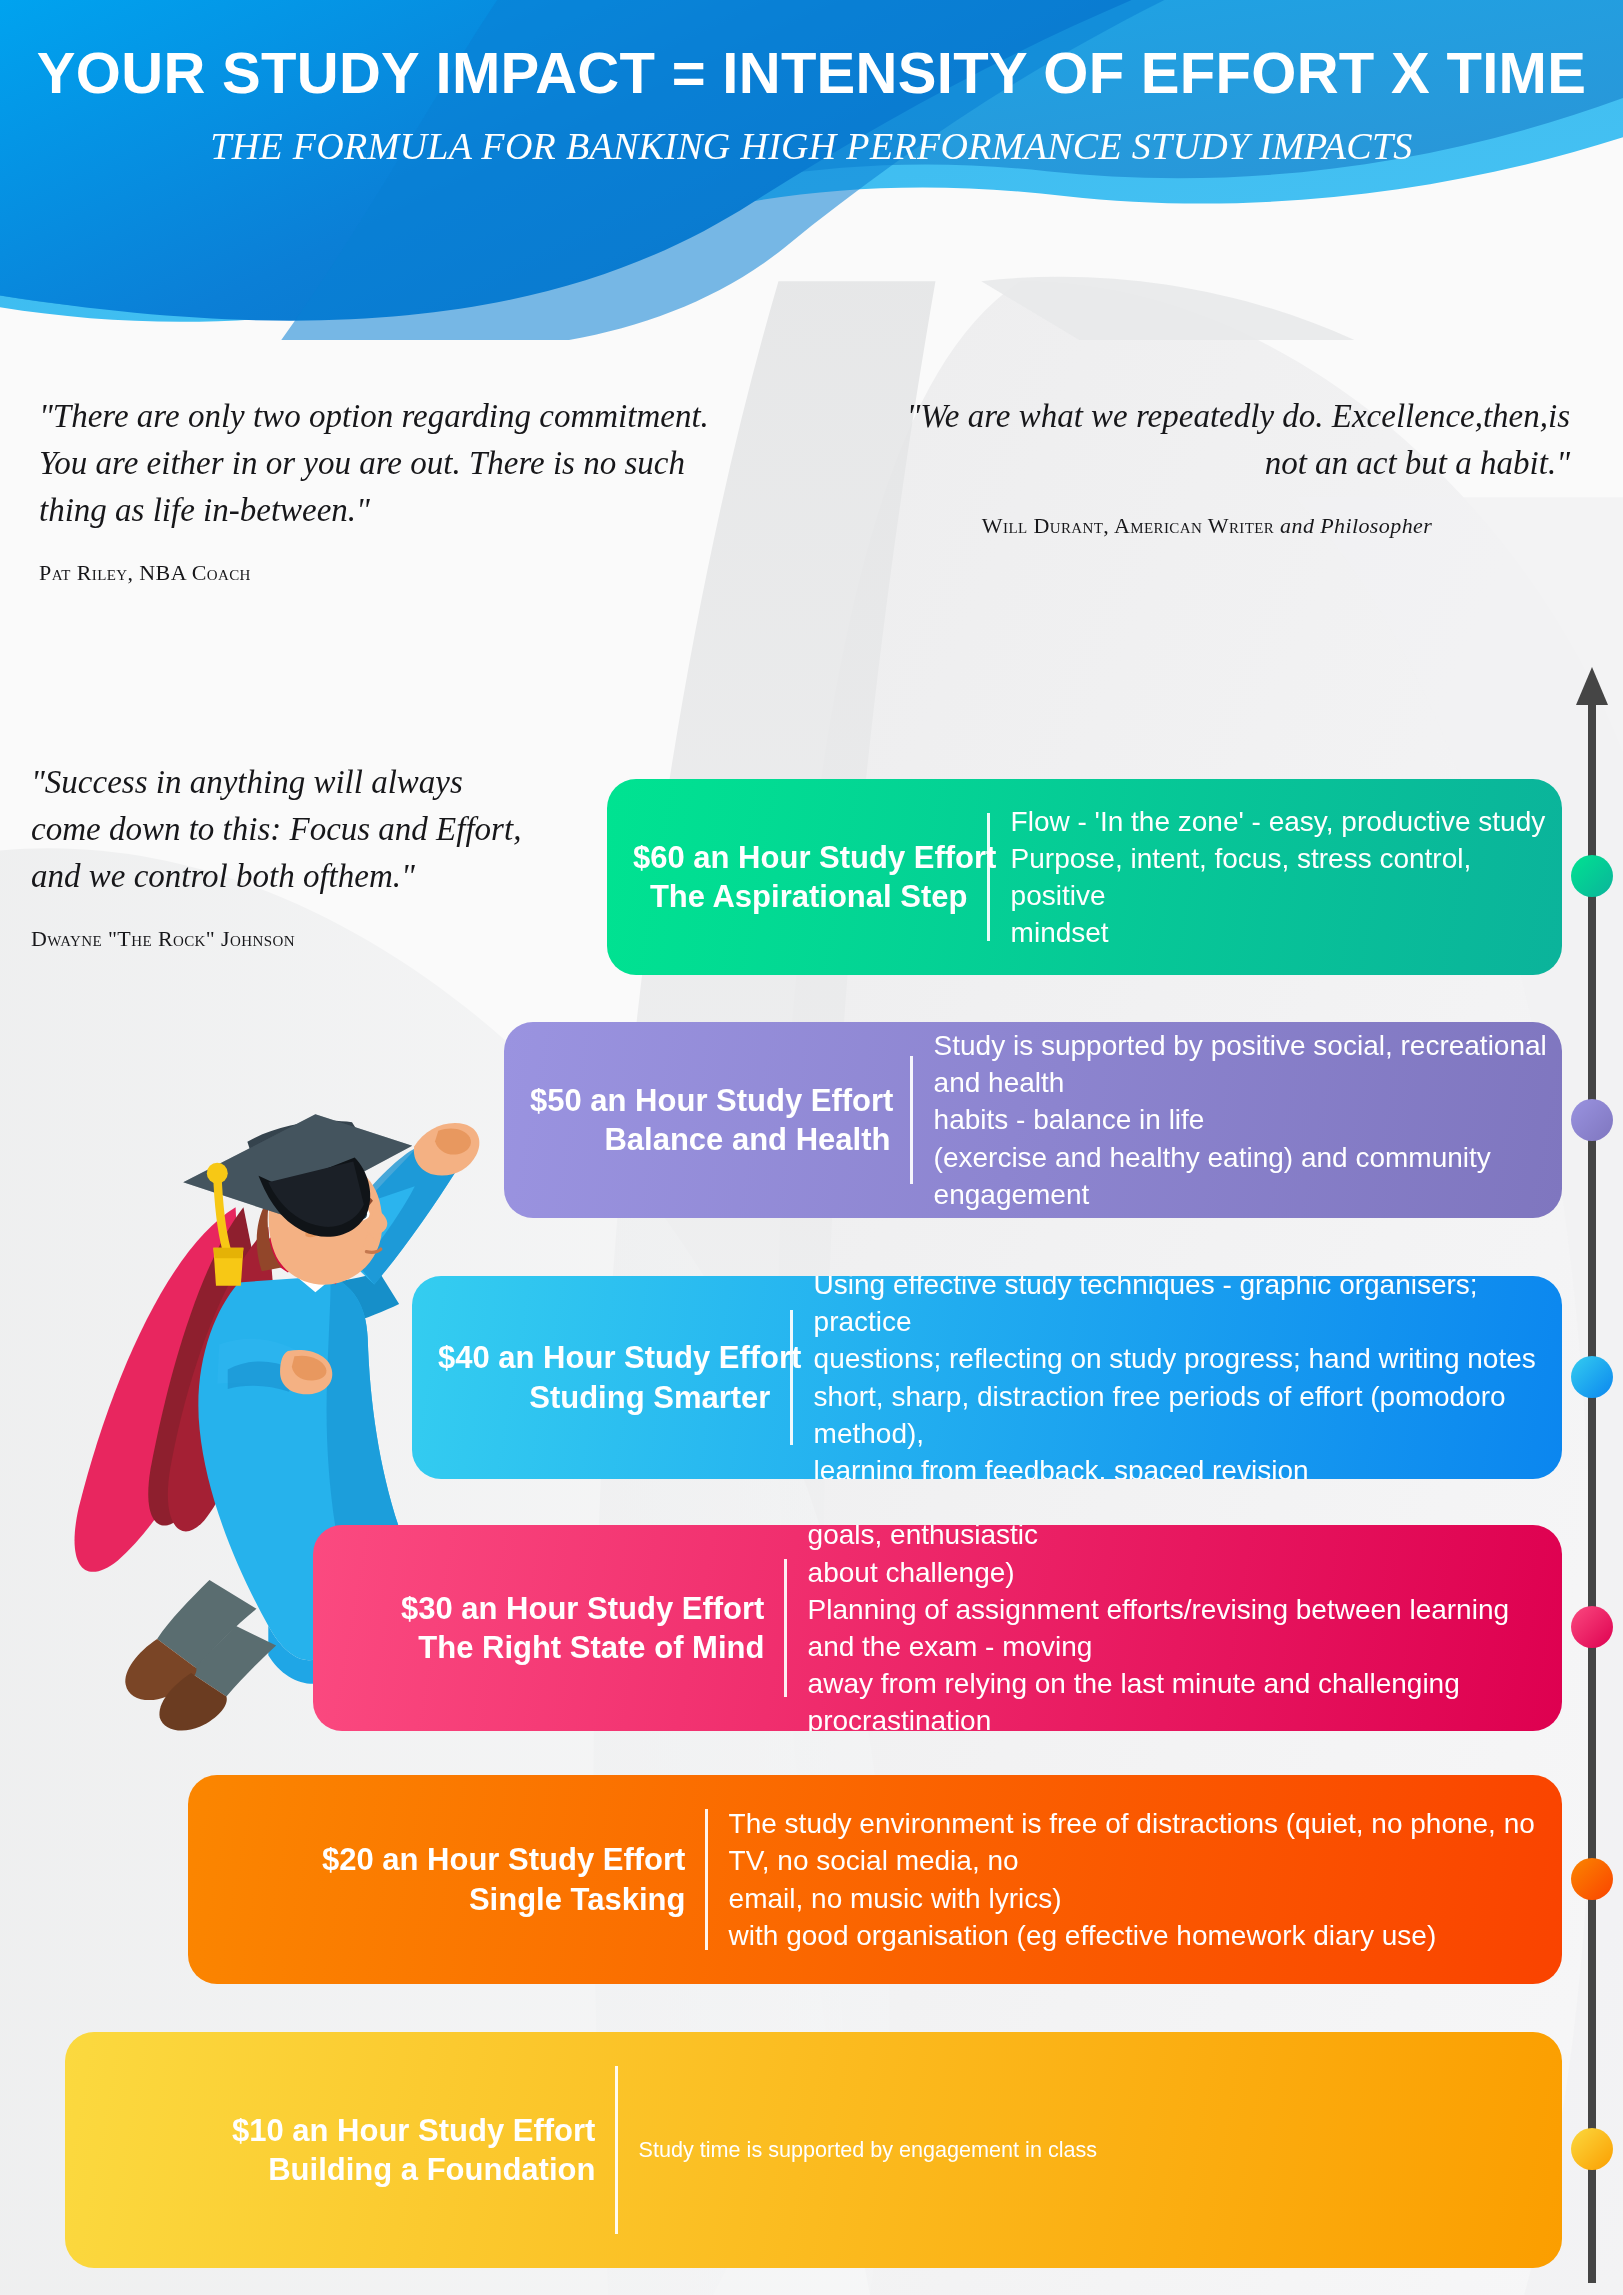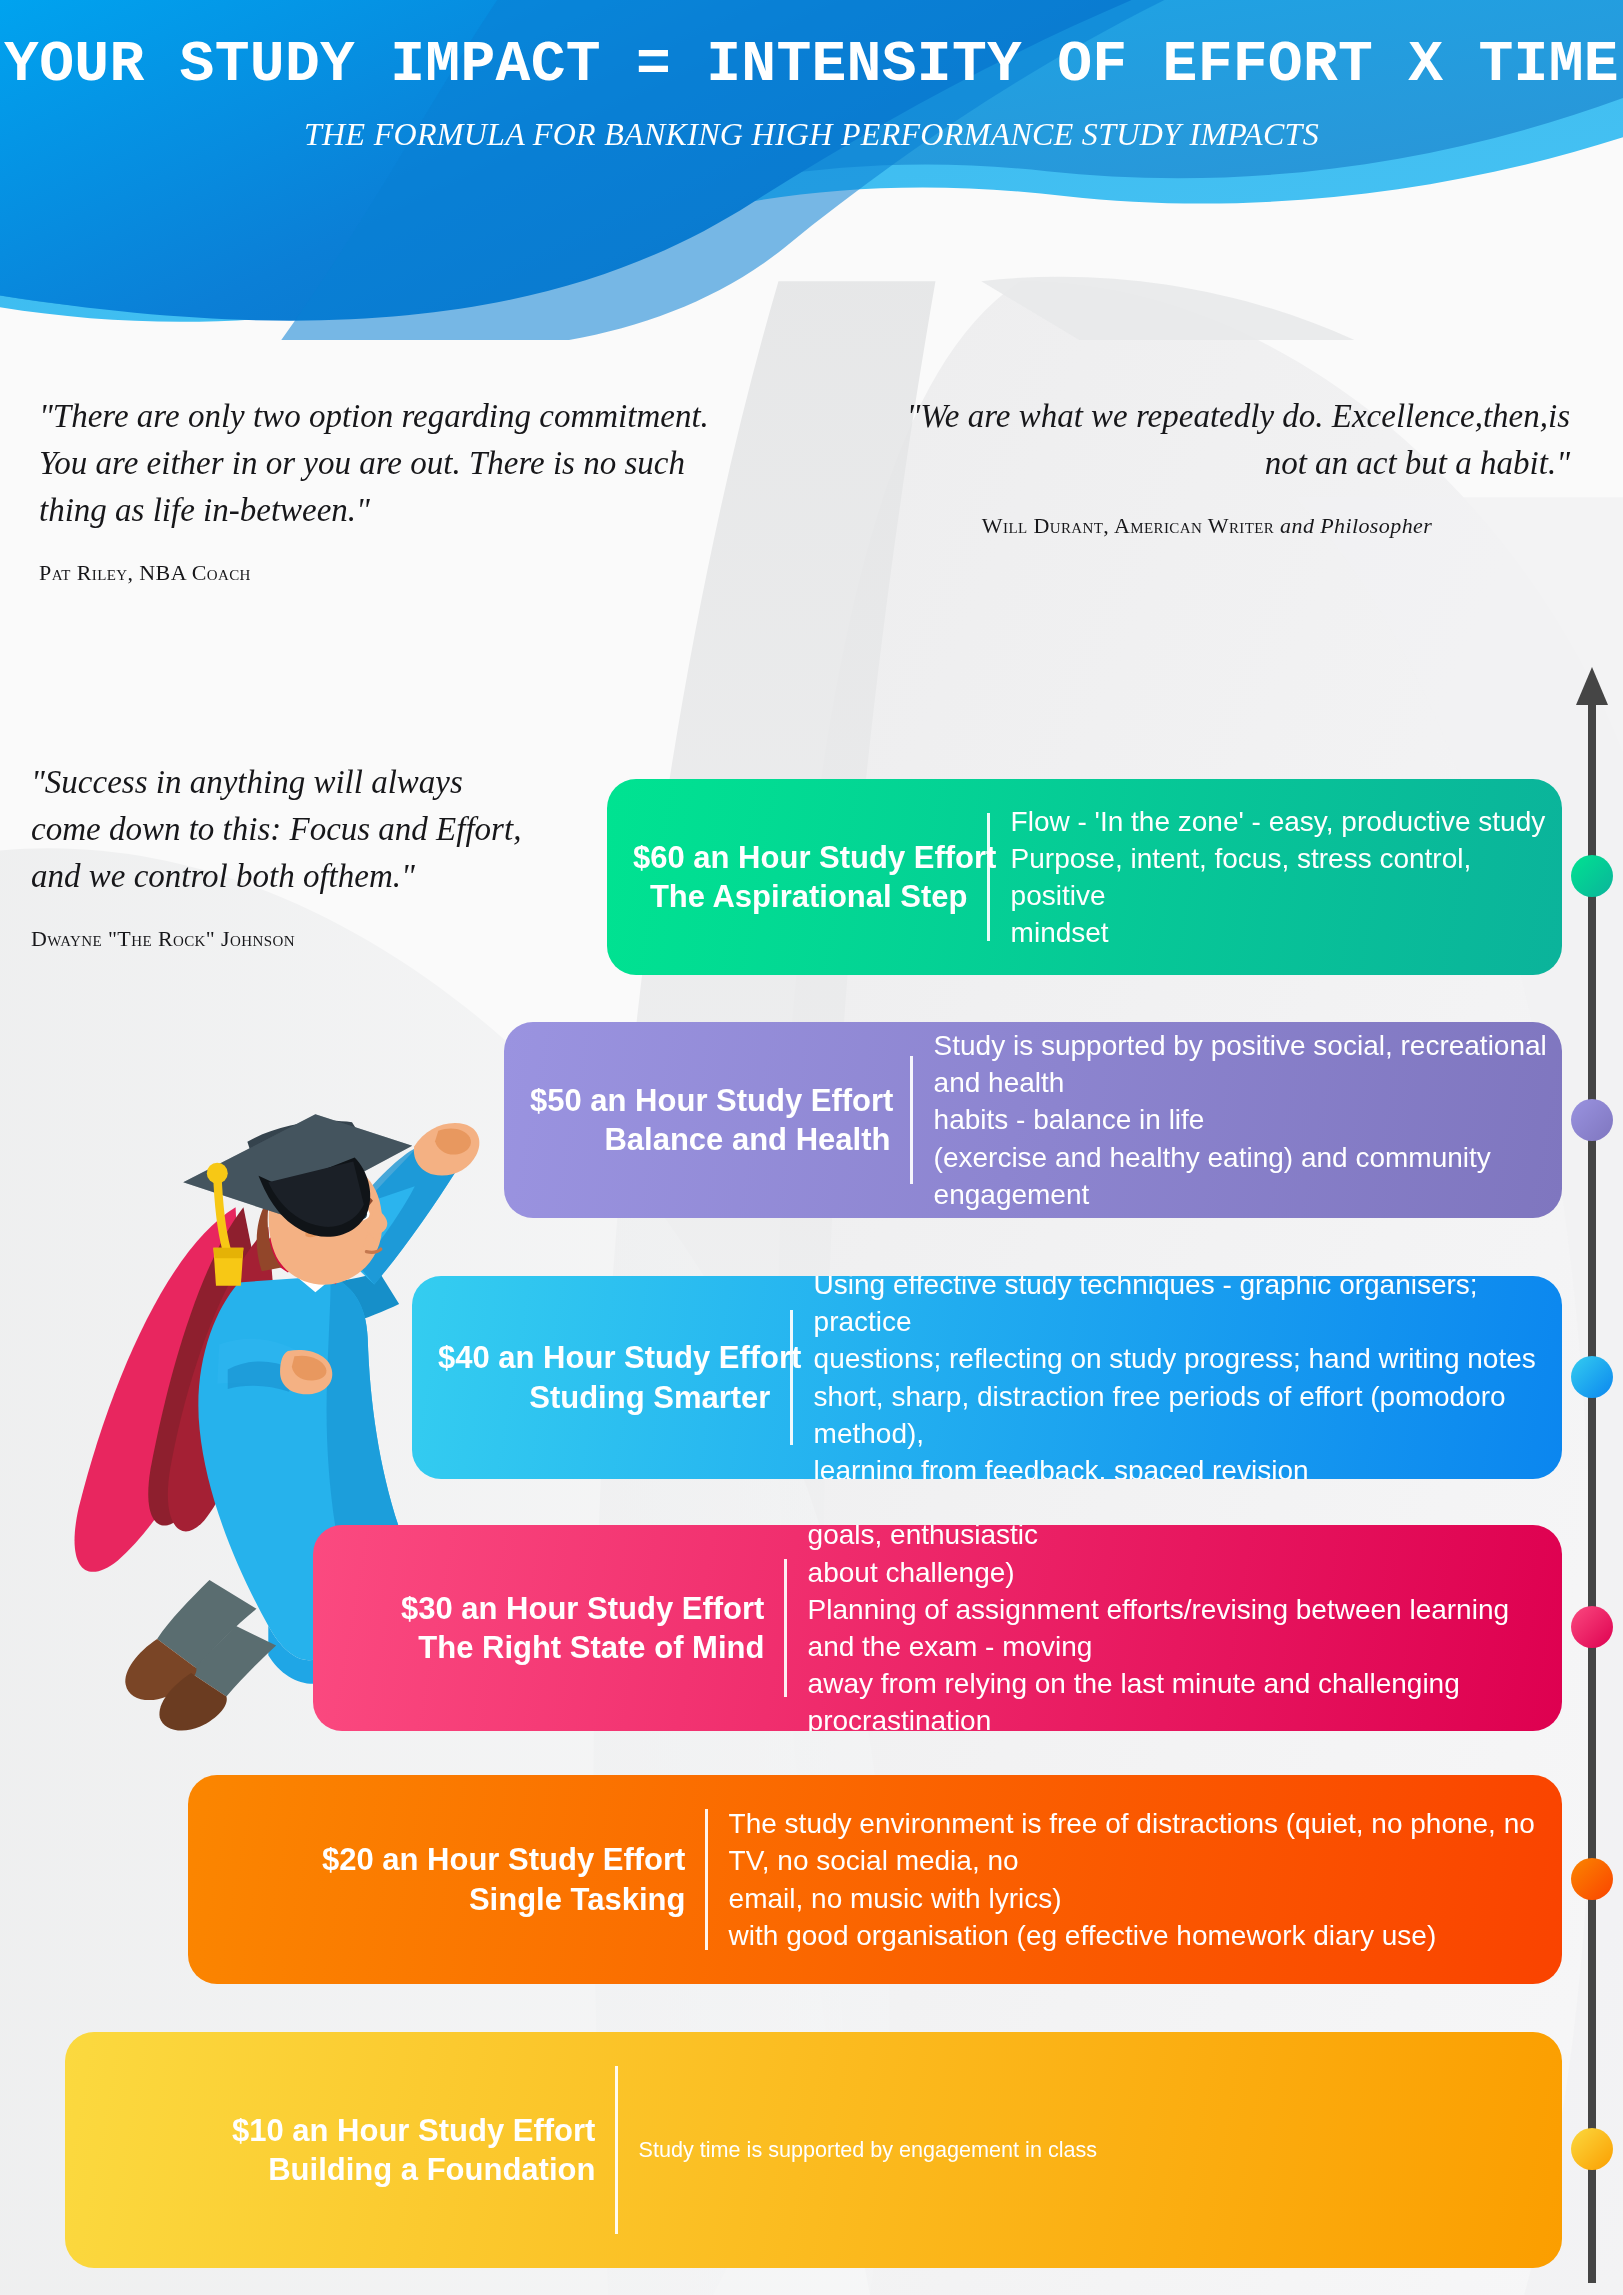--- a/index.html
+++ b/index.html
@@ -36,34 +36,34 @@
   }
   .header-text-block {
     position: absolute;
     left: 0;
     top: 34px;
     width: 1623px;
     text-align: center;
     z-index: 5;
   }
   .title {
-    font-family: Liberation Mono, monospace;
+    font-family: Liberation Sans, sans-serif;
     font-weight: 700;
     font-size: 58px;
     letter-spacing: 0.3px;
     color: #ffffff;
     line-height: 1.08;
-    margin: 0;
+    margin: 8px;
     white-space: nowrap;
   }
   .subtitle {
     font-family: "Liberation Serif", serif;
     font-style: italic;
     font-weight: 400;
-    font-size: 32px;
+    font-size: 38px;
     color: #ffffff;
     margin: 19.6px 0 0 0;
     letter-spacing: 0.3px;
     white-space: nowrap;
   }
 
   
   .quote-block {
     position: absolute;
     z-index: 6;

